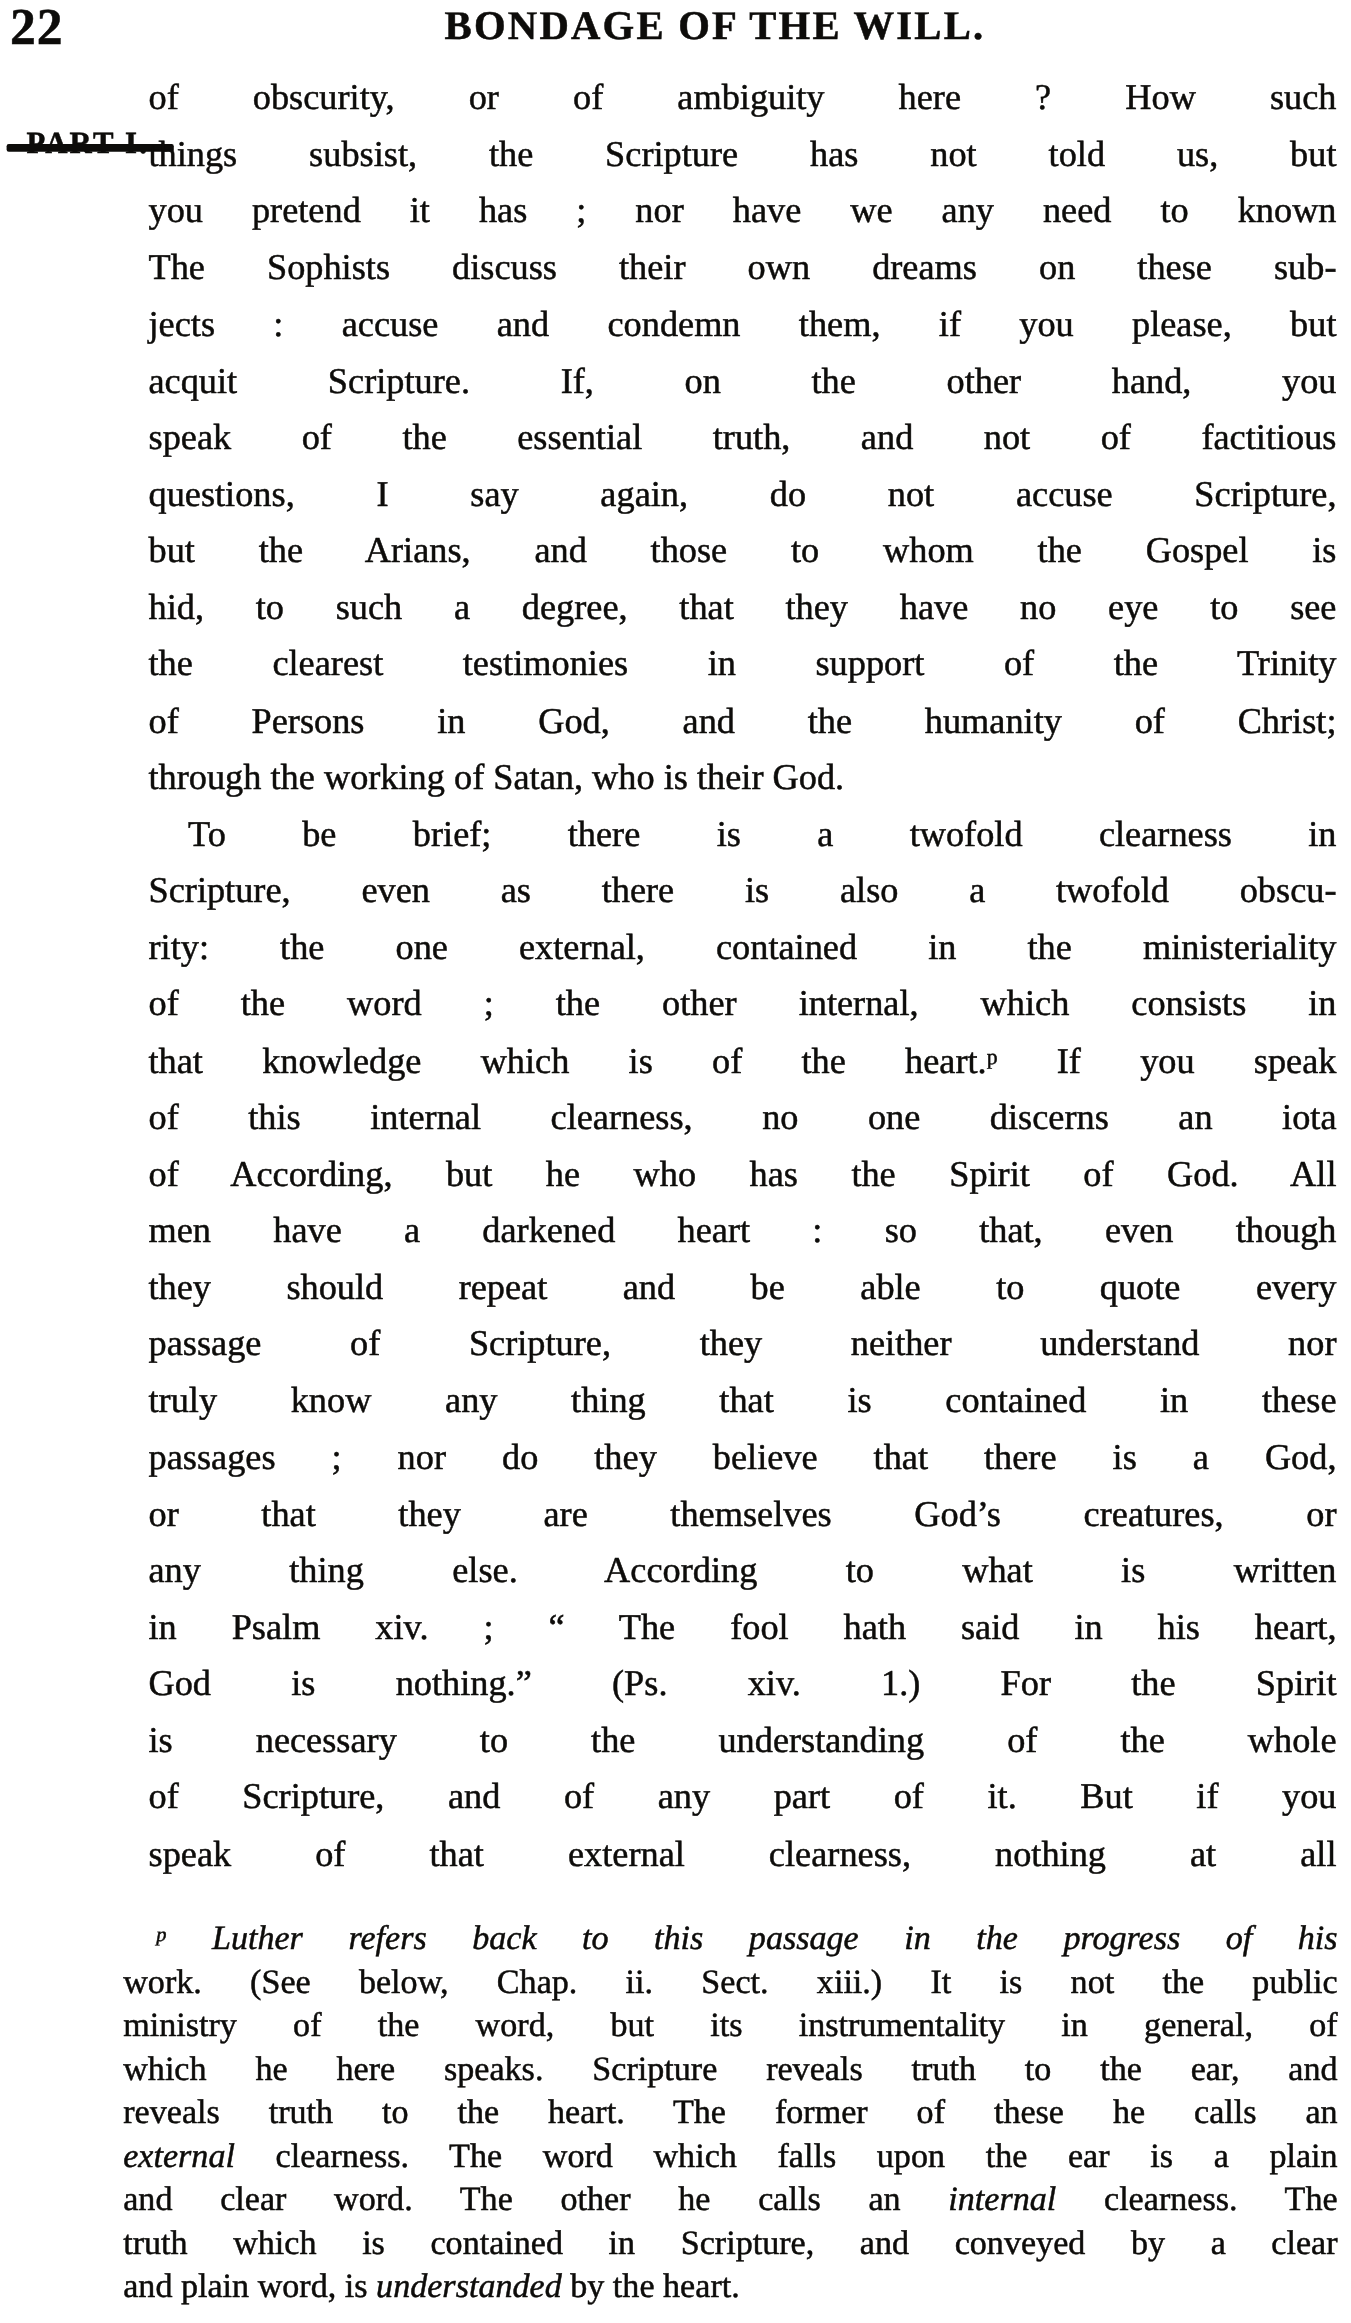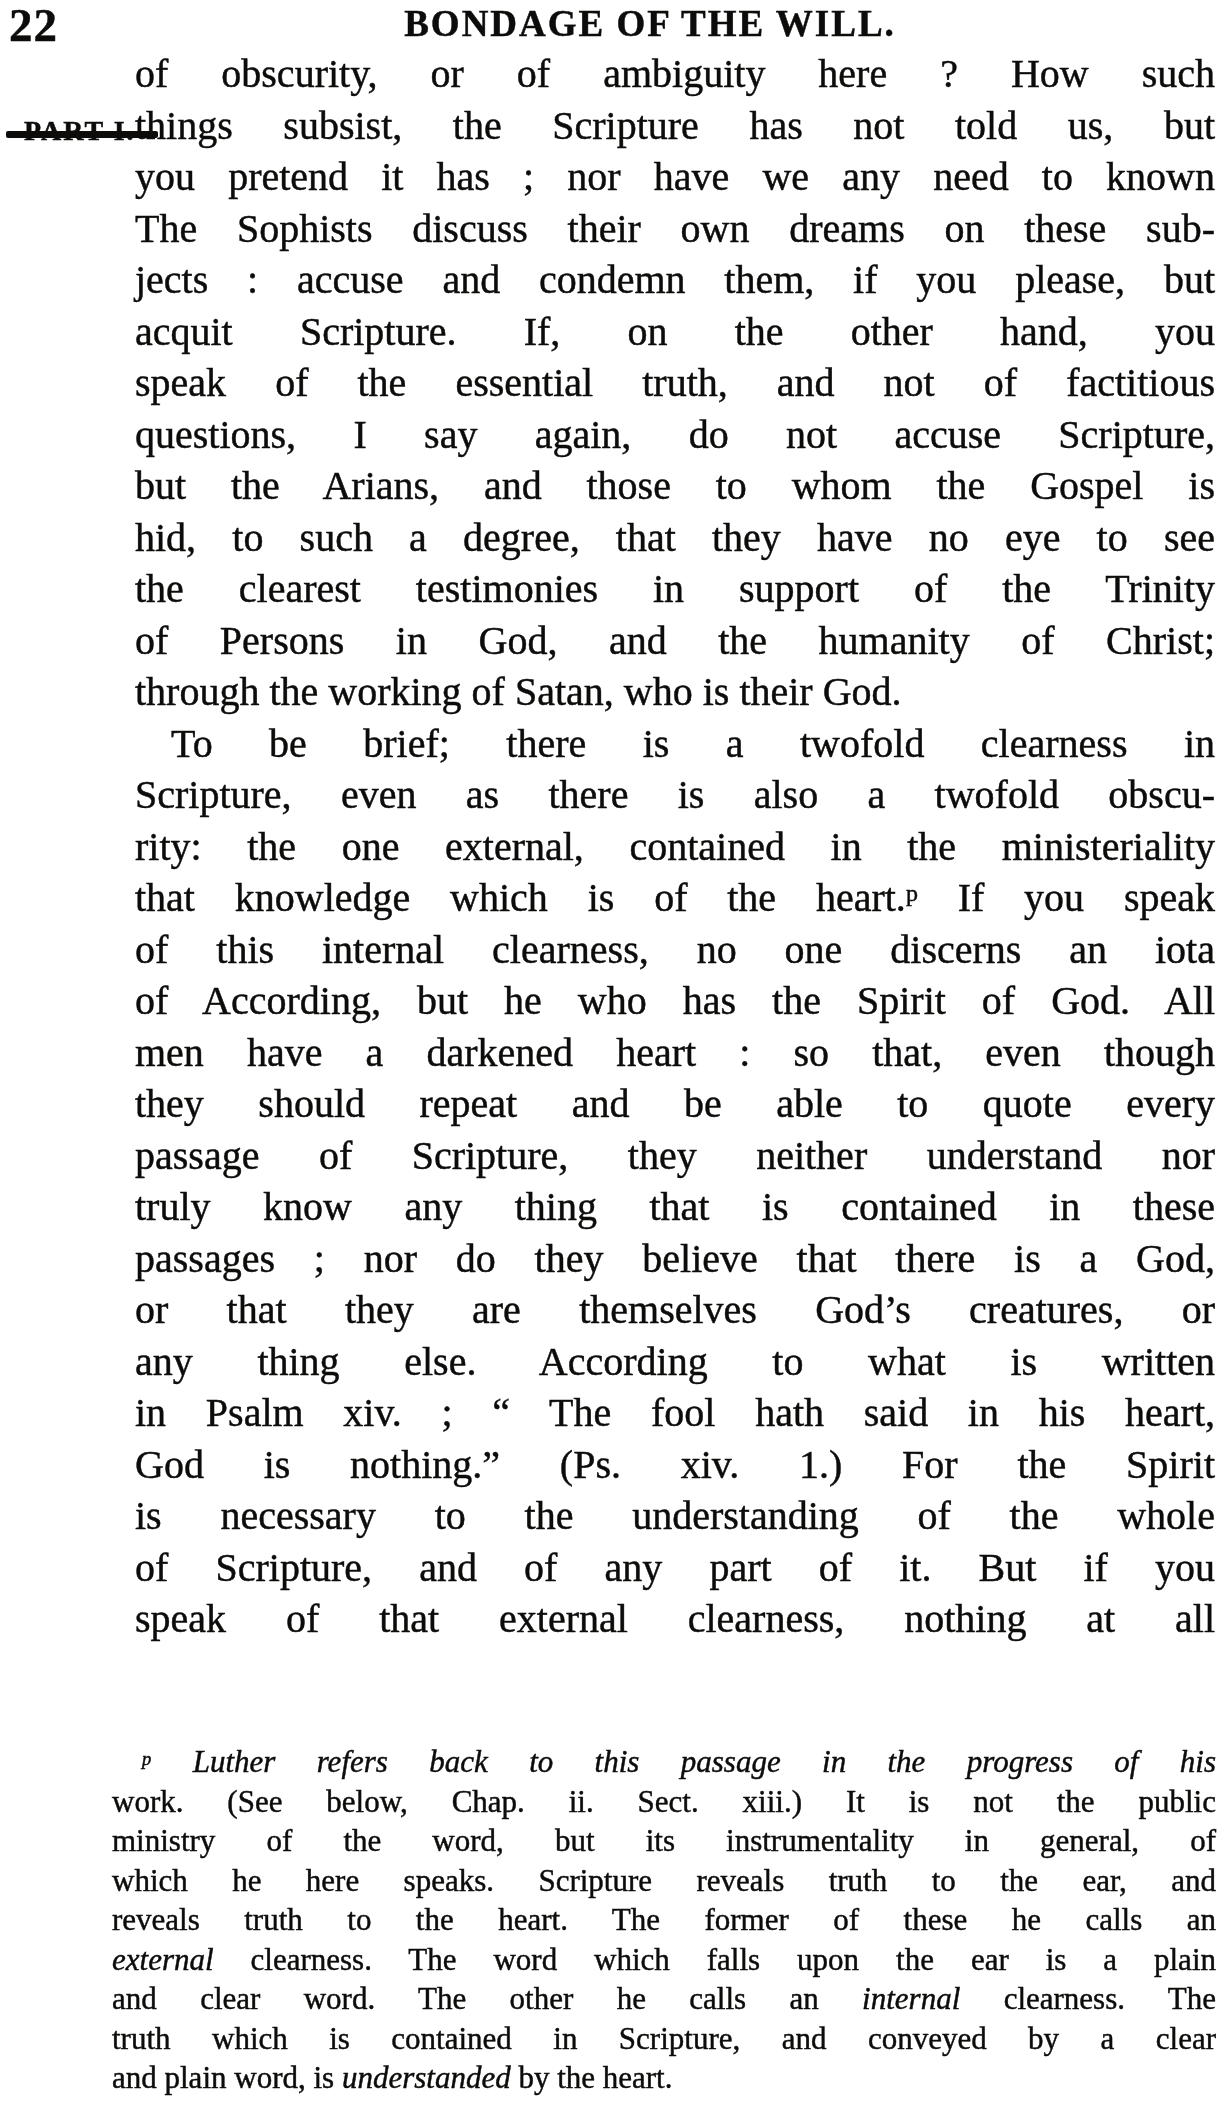--- a/index.html
+++ b/index.html
@@ -57,23 +57,23 @@
     left: 6px;
     top: 131px;
     width: 152px;
     height: 7px;
     background: #0d0c0a;
     border-radius: 2px;
   }
   .maintext {
     position: absolute;
     left: 135px;
-    top: 48px;
+    top: 64px;
     width: 1080px;
-    font-size: 40px;
+    font-size: 33px;
     line-height: 51.5px;
   }
   .footnote {
     position: absolute;
     left: 112px;
     top: 1742px;
     width: 1104px;
     font-size: 31px;
     line-height: 39.5px;
   }
@@ -111,20 +111,21 @@
       <div class="tline">speak of the essential truth, and not of factitious</div>
       <div class="tline">questions, I say again, do not accuse Scripture,</div>
       <div class="tline">but the Arians, and those to whom the Gospel is</div>
       <div class="tline">hid, to such a degree, that they have no eye to see</div>
       <div class="tline">the clearest testimonies in support of the Trinity</div>
       <div class="tline">of Persons in God, and the humanity of Christ;</div>
       <div class="tline endline">through the working of Satan, who is their God.</div>
       <div class="tline indent">To be brief; there is a twofold clearness in</div>
       <div class="tline">Scripture, even as there is also a twofold obscu-</div>
       <div class="tline">rity: the one external, contained in the ministeriality</div>
+      <div class="tline">of the word ; the other internal, which consists in</div>
       <div class="tline">that knowledge which is of the heart.<sup>p</sup> If you speak</div>
       <div class="tline">of this internal clearness, no one discerns an iota</div>
       <div class="tline">of According, but he who has the Spirit of God.  All</div>
       <div class="tline">men have a darkened heart : so that, even though</div>
       <div class="tline">they should repeat and be able to quote every</div>
       <div class="tline">passage of Scripture, they neither understand nor</div>
       <div class="tline">truly know any thing that is contained in these</div>
       <div class="tline">passages ; nor do they believe that there is a God,</div>
       <div class="tline">or that they are themselves God’s creatures, or</div>
       <div class="tline">any thing else.  According to what is written</div>

